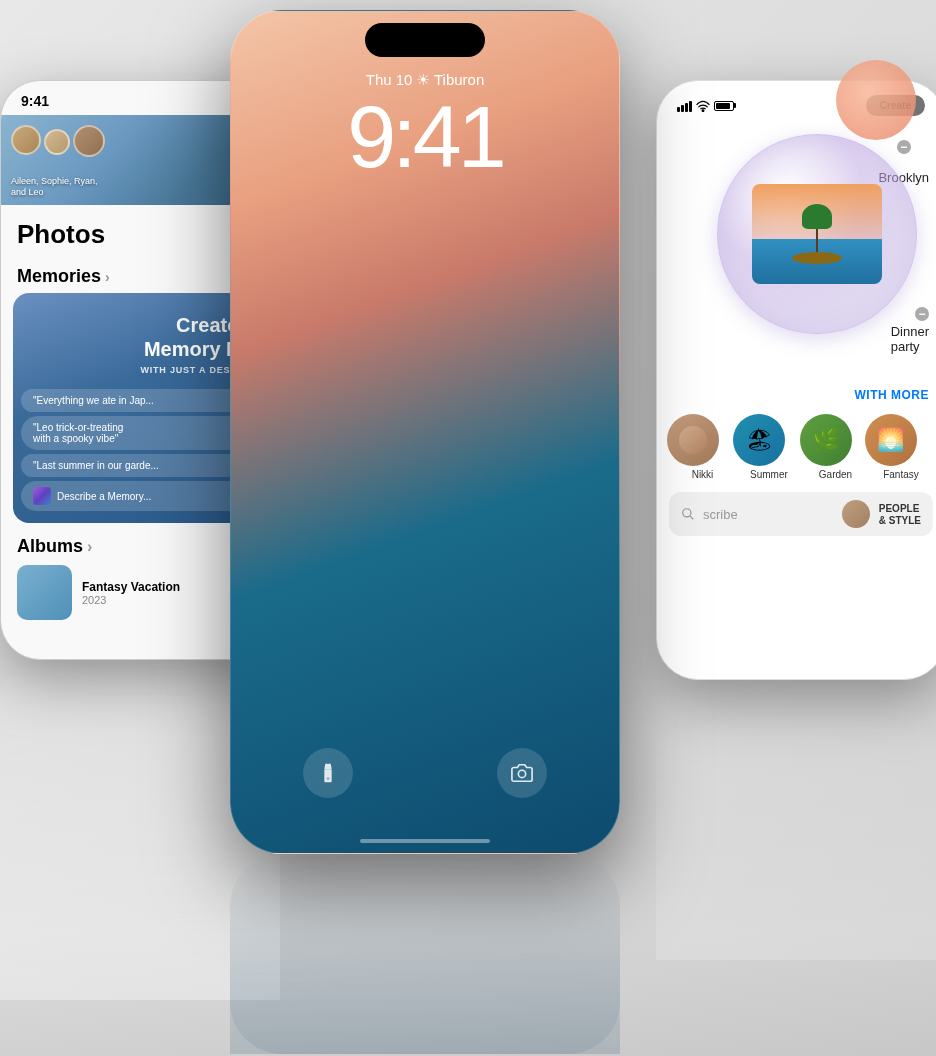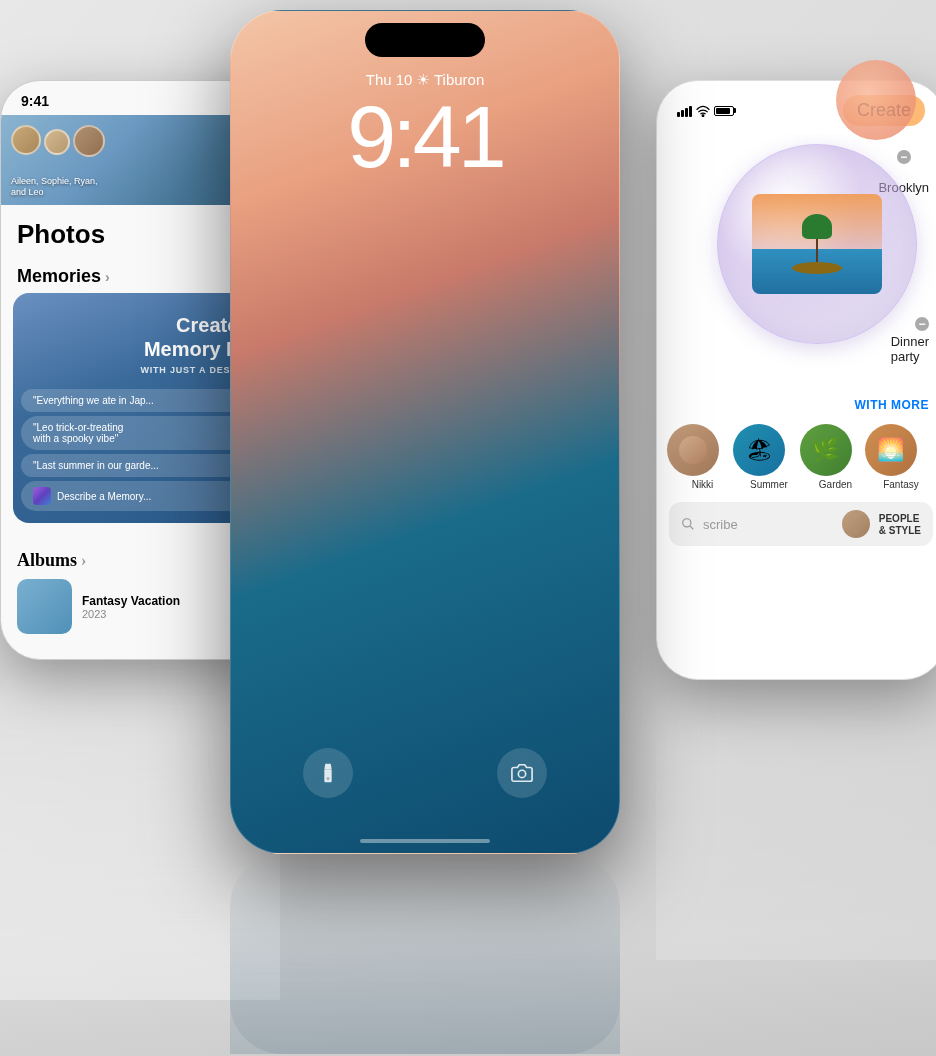--- a/index.html
+++ b/index.html
@@ -255,24 +255,23 @@
     .lp-describe-icon {
       width: 18px;
       height: 18px;
       border-radius: 4px;
       background: linear-gradient(135deg, #a060e0, #6040c0, #4080d0);
     }
 
     .lp-albums-header {
       display: flex;
       align-items: center;
-      padding: 27px 16px 8px;
+      padding: 13px 16px 8px;
       font-size: 18px;
       font-weight: 600;
-      font-family: Liberation Serif, serif;
     }
 
     .lp-album-row {
       display: flex;
       gap: 10px;
       padding: 0 16px;
       align-items: center;
     }
 
     .lp-album-thumb {
@@ -389,24 +388,24 @@
 
     
     .rp-status-bar {
       display: flex;
       justify-content: space-between;
       align-items: center;
       padding: 14px 20px 8px;
     }
 
     .rp-create-btn {
-      background: #fdba74;
+      background: #737373;
       color: #000;
-      font-size: 18px;
-      font-weight: 400;
+      font-size: 10px;
+      font-weight: 700;
       padding: 5px 14px;
       border-radius: 16px;
     }
 
     .rp-bubble-scene {
       width: 100%;
       height: 260px;
       position: relative;
       overflow: hidden;
     }

